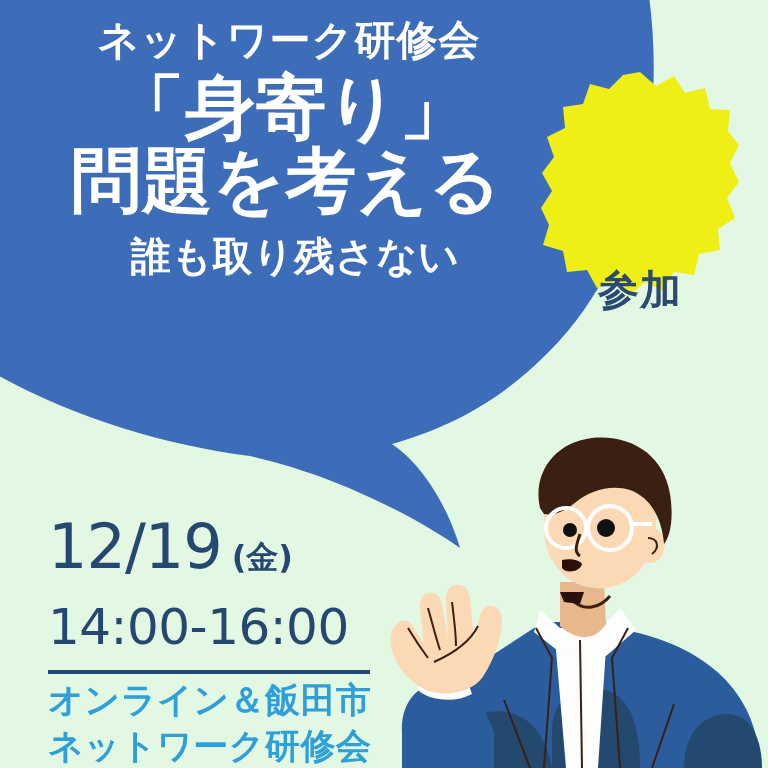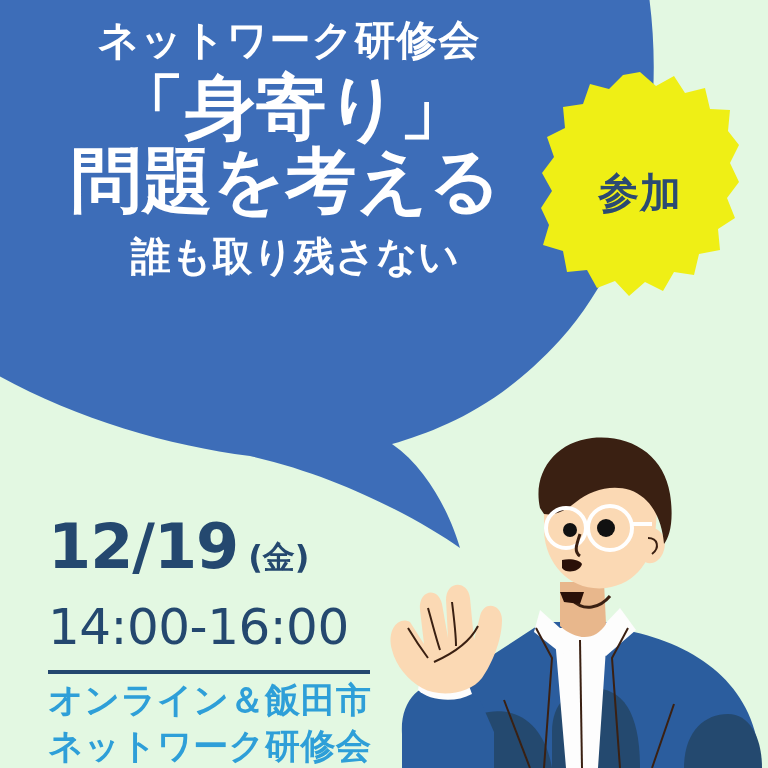--- a/index.html
+++ b/index.html
@@ -85,21 +85,21 @@
   .badge svg { display: block; width: 100%; height: 100%; }
   .badge-text {
     position: absolute;
     left: 0;
     top: 0;
     width: 198px;
     height: 242px;
     display: flex;
     flex-direction: column;
     align-items: center;
-    justify-content: center;
+    justify-content: flex-end;
     color: #2b4a72;
     font-weight: bold;
     line-height: 1.18;
     text-align: center;
   }
   .badge-l1 { font-size: 41px; letter-spacing: 1px; }
   .badge-l2 { font-size: 41px; letter-spacing: 0px; margin-top: 3px; }
 
   
   .info {
@@ -109,21 +109,21 @@
     z-index: 6;
     color: #24486f;
   }
   .date-row {
     display: flex;
     align-items: baseline;
     line-height: 1;
   }
   .date-main {
     font-size: 62px;
-    font-weight: bold;
+    font-weight: normal;
     letter-spacing: -1px;
   }
   .date-dow {
     font-size: 32px;
     font-weight: bold;
     margin-left: 10px;
     letter-spacing: 0px;
   }
   .time {
     font-size: 50px;

